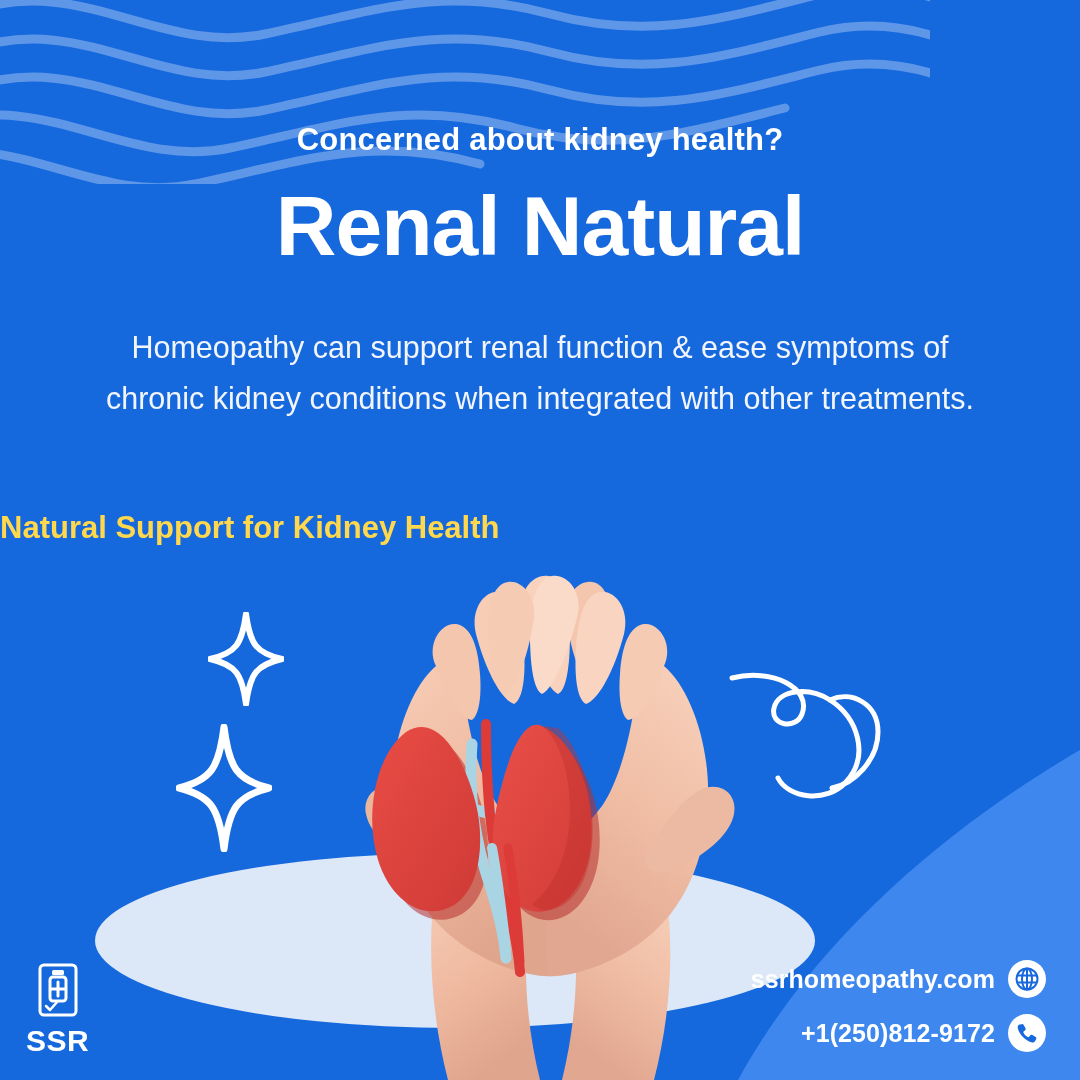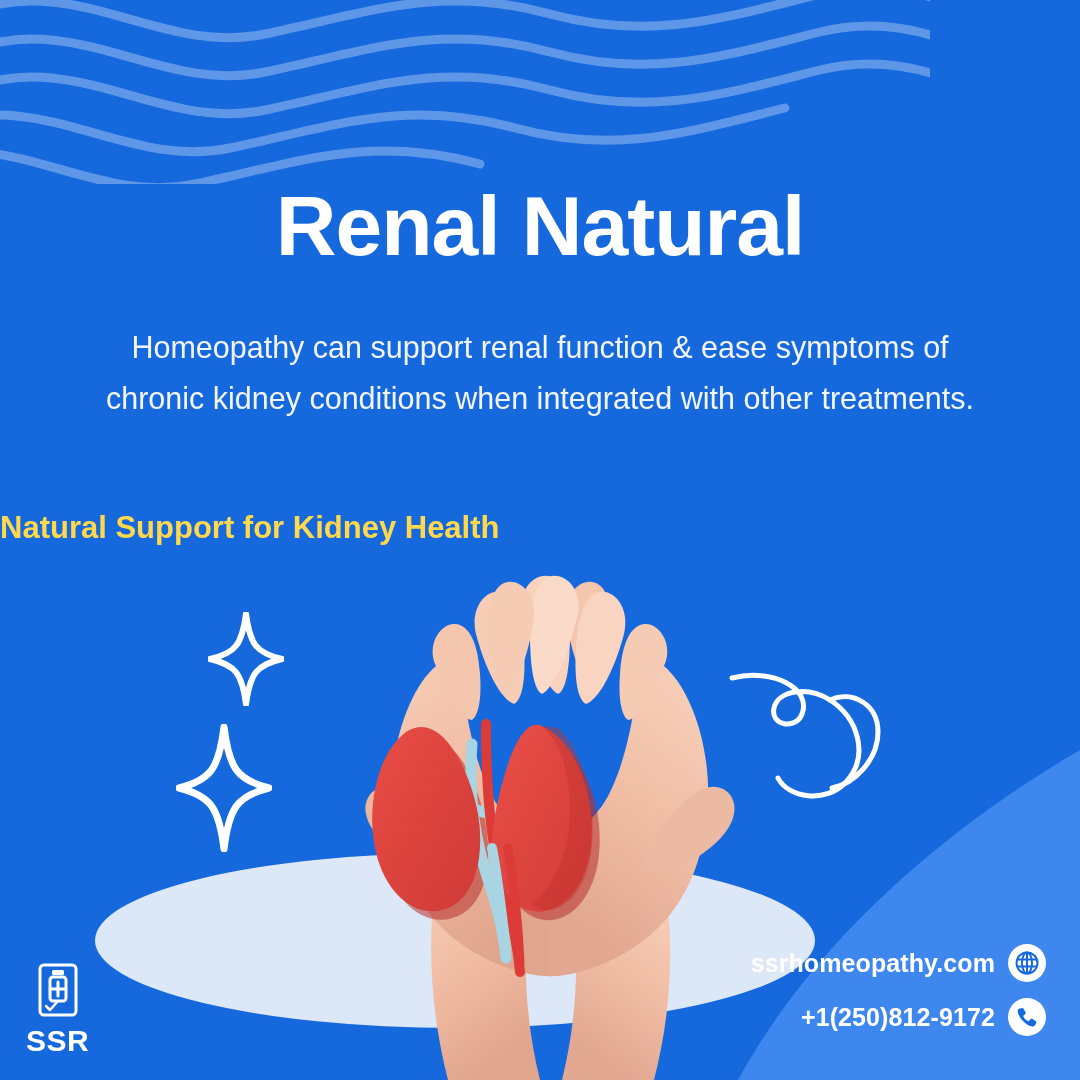--- a/index.html
+++ b/index.html
@@ -159,21 +159,21 @@
     color: #ffffff;
   }
   .contact-row {
     display: flex;
     align-items: center;
     justify-content: flex-end;
     gap: 13px;
     margin-bottom: 16px;
     font-weight: bold;
   }
-  .contact-row:last-child { margin-bottom: 16px; align-items: center; }
+  .contact-row:last-child { margin-bottom: 0; align-items: center; }
   .contact-text {
     font-size: 25px;
     color: #ffffff;
     letter-spacing: 0.1px;
   }
   .contact-badge {
     width: 38px;
     height: 38px;
     border-radius: 50%;
     background: #ffffff;
@@ -211,20 +211,21 @@
     <path d="M48,3 C53,44 61,56 93,64 C61,72 53,84 48,125 C43,84 35,72 3,64 C35,56 43,44 48,3 Z" fill="none" stroke="#ffffff" stroke-width="7" stroke-linejoin="round"></path>
   </svg>
 
   <svg class="spark squiggle" viewBox="0 0 160 150">
     <g fill="none" stroke="#ffffff" stroke-width="5" stroke-linecap="round">
       <path d="M6,18 C46,8 86,28 76,54 C70,70 44,66 48,48 C52,30 82,26 104,40 C132,58 144,96 120,122 C100,144 62,138 52,118"></path>
       <path d="M104,40 C126,30 152,44 152,72 C152,100 128,124 106,128"></path>
     </g>
   </svg>
 
+  <div class="headline-sub">Concerned about kidney health?</div>
   <div class="headline-main">Renal Natural</div>
   <div class="body-copy">Homeopathy can support renal function &amp; ease symptoms of chronic kidney conditions when integrated with other treatments.</div>
   <div class="tagline">Natural Support for Kidney Health</div>
 
   <svg class="illustration" viewBox="0 0 620 532">
     <defs>
       <linearGradient id="skinL" x1="0" y1="0" x2="0.4" y2="1">
         <stop offset="0%" stop-color="#f7cdb6"></stop>
         <stop offset="55%" stop-color="#efb9a0"></stop>
         <stop offset="100%" stop-color="#e0a58d"></stop>

